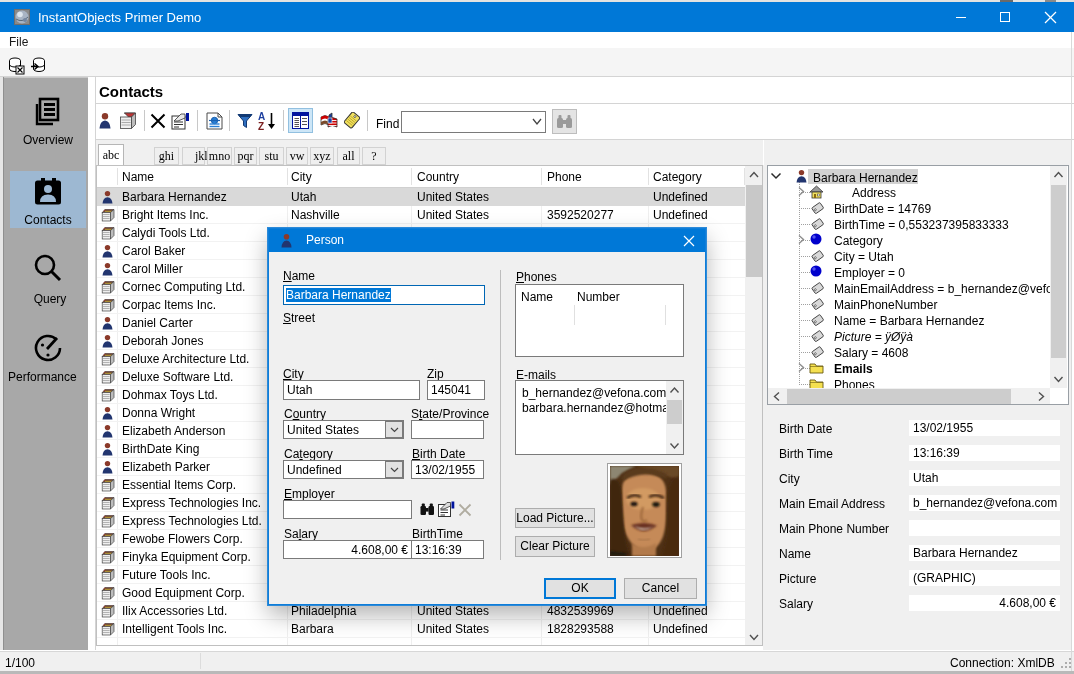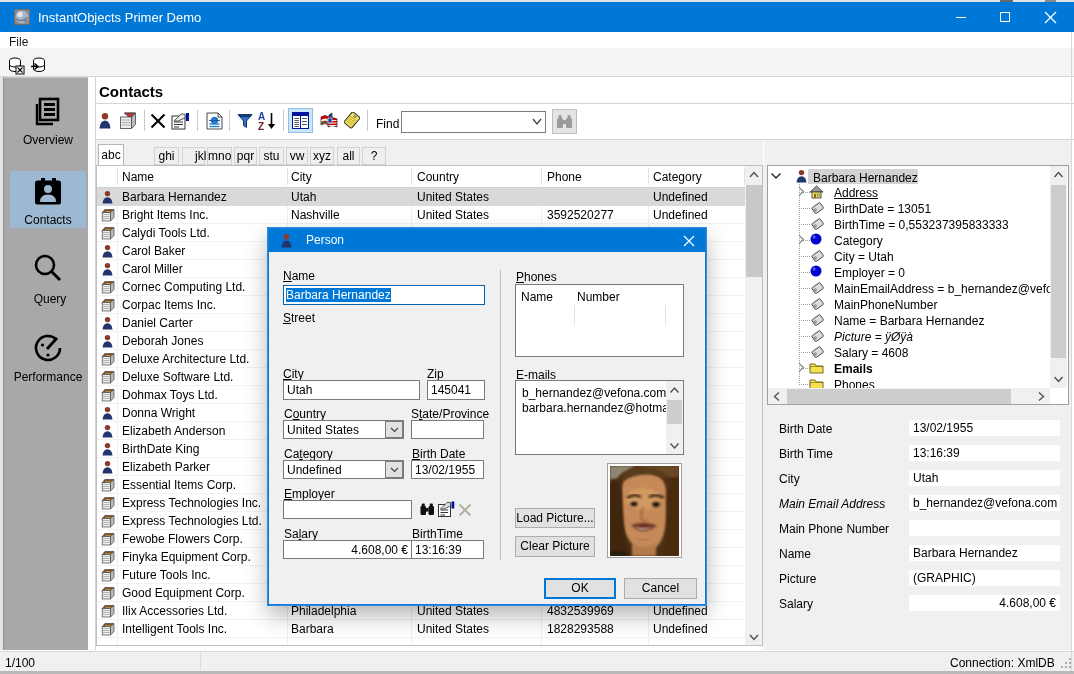--- a/index.html
+++ b/index.html
@@ -7,21 +7,21 @@
   font-family:"Liberation Sans",sans-serif;font-size:12px;color:#000;}
 .abs{position:absolute;}
 .tx{position:absolute;white-space:nowrap;}
 .inp{position:absolute;background:#fff;border:1px solid #7a7a7a;box-sizing:border-box;
   font-size:12px;line-height:16px;padding:1px 3px;white-space:nowrap;overflow:hidden;}
 .btn{position:absolute;background:#e1e1e1;border:1px solid #adadad;box-sizing:border-box;
   text-align:center;font-size:12px;}
 .sep{position:absolute;width:1px;background:#c8c8c8;}
 u{text-decoration:underline;}
 .tab{position:absolute;top:3px;height:18px;background:#efefef;border:1px solid #d2d2d2;
-  box-sizing:border-box;text-align:center;line-height:16px;font-size:12px;}
+  box-sizing:border-box;text-align:center;line-height:16px;font-size:12px;font-family:Liberation Serif, serif;}
 .tabsel{top:0;height:21px;background:#fff;border:1px solid #b6b6b6;border-bottom:none;line-height:20px;}
 .hsep{position:absolute;top:2px;width:1px;height:17px;background:#e2e2e2;}
 .grow{position:absolute;left:0;width:648px;height:18px;line-height:18px;}
 .grow svg{position:absolute;left:4px;top:2px;}
 .pv{position:absolute;left:145px;width:151px;height:16px;background:#fff;line-height:16px;padding:0 4px;box-sizing:border-box;white-space:nowrap;overflow:hidden;}
 .cbtn{position:absolute;width:18px;height:17px;background:#e1e1e1;border:1px solid #7a7a7a;box-sizing:border-box;}
 .cbtn svg{position:absolute;left:0;top:-1px;}
 .gc1{position:absolute;left:25px;top:0;width:160px;overflow:hidden;white-space:nowrap;}
 .gc2{position:absolute;left:194px;top:0;white-space:nowrap;}
 .gc3{position:absolute;left:320px;top:0;white-space:nowrap;}
@@ -96,21 +96,21 @@
  <circle cx="12" cy="12" r="9" fill="none" stroke="#000" stroke-width="2.6"></circle>
  <line x1="18.5" y1="18.5" x2="27" y2="27" stroke="#000" stroke-width="3"></line>
 </svg>
 <div class="tx" style="left:14px;top:292px;width:72px;text-align:center;">Query</div>
 <svg class="abs" style="left:34px;top:334px;" width="28" height="28" viewBox="0 0 28 28">
  <path d="M22.5 5.5 A12 12 0 1 0 26 14" fill="none" stroke="#000" stroke-width="2.6"></path>
  <line x1="13" y1="15" x2="23" y2="4" stroke="#000" stroke-width="2.8"></line>
  <circle cx="8.5" cy="11" r="1.6" fill="#000"></circle>
  <circle cx="14" cy="21" r="1.6" fill="#000"></circle>
 </svg>
-<div class="tx" style="left:8px;top:370px;width:80px;text-align:center;">Performance</div>
+<div class="tx" style="left:8px;top:370px;width:80px;text-align:left;">Performance</div>
 
 <div class="abs" style="left:95px;top:77px;width:979px;height:573px;background:#ffffff;border-left:1px solid #d4d4d4;box-sizing:border-box;"></div>
 <div class="tx" style="left:99px;top:83px;font-size:15px;font-weight:bold;">Contacts</div>
 <div class="abs" style="left:96px;top:103px;width:978px;height:1px;background:#d4d4d4;"></div>
 <div class="abs" style="left:96px;top:139px;width:978px;height:1px;background:#d4d4d4;"></div>
 
 <div class="abs" style="left:764px;top:140px;width:307px;height:510px;background:#f0f0f0;"></div>
 
 <svg class="abs" style="left:98px;top:112px;" width="14" height="17">
     <circle cx="7" cy="4.2" r="3.2" fill="#8b3a2a"></circle>
@@ -584,29 +584,29 @@
 <div class="abs" style="left:31px;top:26px;width:11px;height:1px;background:repeating-linear-gradient(to right,#a0a0a0 0,#a0a0a0 1px,transparent 1px,transparent 2px);"></div>
 <svg class="abs" style="left:28px;top:20px;" width="10" height="11">
         <path d="M3 1.5 L7.5 5.5 L3 9.5" fill="none" stroke="#8e8e8e" stroke-width="1.4"></path>
       </svg>
 <svg class="abs" style="left:41px;top:19px;" width="15" height="14">
         <path d="M1 7 L7.5 1 L14 7 Z" fill="#9a9a9a" stroke="#333" stroke-width="0.8"></path>
         <rect x="3" y="7" width="9" height="6" fill="#f0e060" stroke="#333" stroke-width="0.8"></rect>
         <rect x="5" y="9" width="2" height="4" fill="#8a6a10"></rect>
         <rect x="8.5" y="9" width="2" height="2" fill="#fff" stroke="#333" stroke-width="0.5"></rect>
       </svg>
-<div class="tx" style="left:66px;top:20px;text-decoration:underline;">Address</div>
+<div class="tx" style="left:84px;top:20px;">Address</div>
 <div class="abs" style="left:31px;top:42px;width:11px;height:1px;background:repeating-linear-gradient(to right,#a0a0a0 0,#a0a0a0 1px,transparent 1px,transparent 2px);"></div>
 <svg class="abs" style="left:43px;top:36px;" width="13" height="12">
         <g transform="rotate(-35 6 6)">
           <rect x="1.5" y="3" width="10" height="7" rx="1" fill="#d9d9d9" stroke="#444" stroke-width="0.9"></rect>
           <circle cx="3.6" cy="6.5" r="1" fill="#fff" stroke="#444" stroke-width="0.7"></circle>
         </g>
       </svg>
-<div class="tx" style="left:66px;top:36px;">BirthDate = 13051</div>
+<div class="tx" style="left:66px;top:36px;">BirthDate = 14769</div>
 <div class="abs" style="left:31px;top:58px;width:11px;height:1px;background:repeating-linear-gradient(to right,#a0a0a0 0,#a0a0a0 1px,transparent 1px,transparent 2px);"></div>
 <svg class="abs" style="left:43px;top:52px;" width="13" height="12">
         <g transform="rotate(-35 6 6)">
           <rect x="1.5" y="3" width="10" height="7" rx="1" fill="#d9d9d9" stroke="#444" stroke-width="0.9"></rect>
           <circle cx="3.6" cy="6.5" r="1" fill="#fff" stroke="#444" stroke-width="0.7"></circle>
         </g>
       </svg>
 <div class="tx" style="left:66px;top:52px;">BirthTime = 0,553237395833333</div>
 <div class="abs" style="left:31px;top:74px;width:11px;height:1px;background:repeating-linear-gradient(to right,#a0a0a0 0,#a0a0a0 1px,transparent 1px,transparent 2px);"></div>
 <svg class="abs" style="left:28px;top:68px;" width="10" height="11">
@@ -709,21 +709,21 @@
 </div>
 </div>
 
 <div class="abs" id="props" style="left:764px;top:406px;width:307px;height:244px;">
 <div class="tx" style="left:15px;top:16px;">Birth Date</div>
     <div class="pv" style="top:14px;">13/02/1955</div>
 <div class="tx" style="left:15px;top:41px;">Birth Time</div>
     <div class="pv" style="top:39px;">13:16:39</div>
 <div class="tx" style="left:15px;top:66px;">City</div>
     <div class="pv" style="top:64px;">Utah</div>
-<div class="tx" style="left:15px;top:91px;font-style:italic;">Main Email Address</div>
+<div class="tx" style="left:15px;top:91px;">Main Email Address</div>
     <div class="pv" style="top:89px;">b_hernandez@vefona.com</div>
 <div class="tx" style="left:15px;top:116px;">Main Phone Number</div>
     <div class="pv" style="top:114px;"></div>
 <div class="tx" style="left:15px;top:141px;">Name</div>
     <div class="pv" style="top:139px;">Barbara Hernandez</div>
 <div class="tx" style="left:15px;top:166px;">Picture</div>
     <div class="pv" style="top:164px;">(GRAPHIC)</div>
 <div class="tx" style="left:15px;top:191px;">Salary</div>
     <div class="pv" style="top:189px;text-align:right;">4.608,00 €</div>
 </div>

